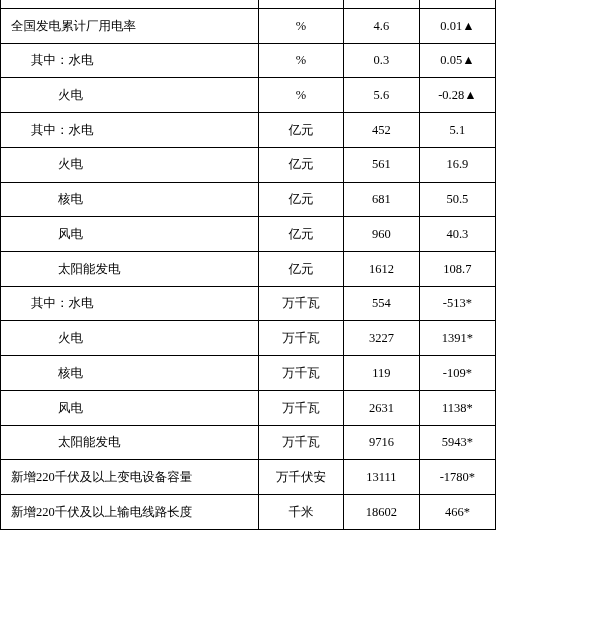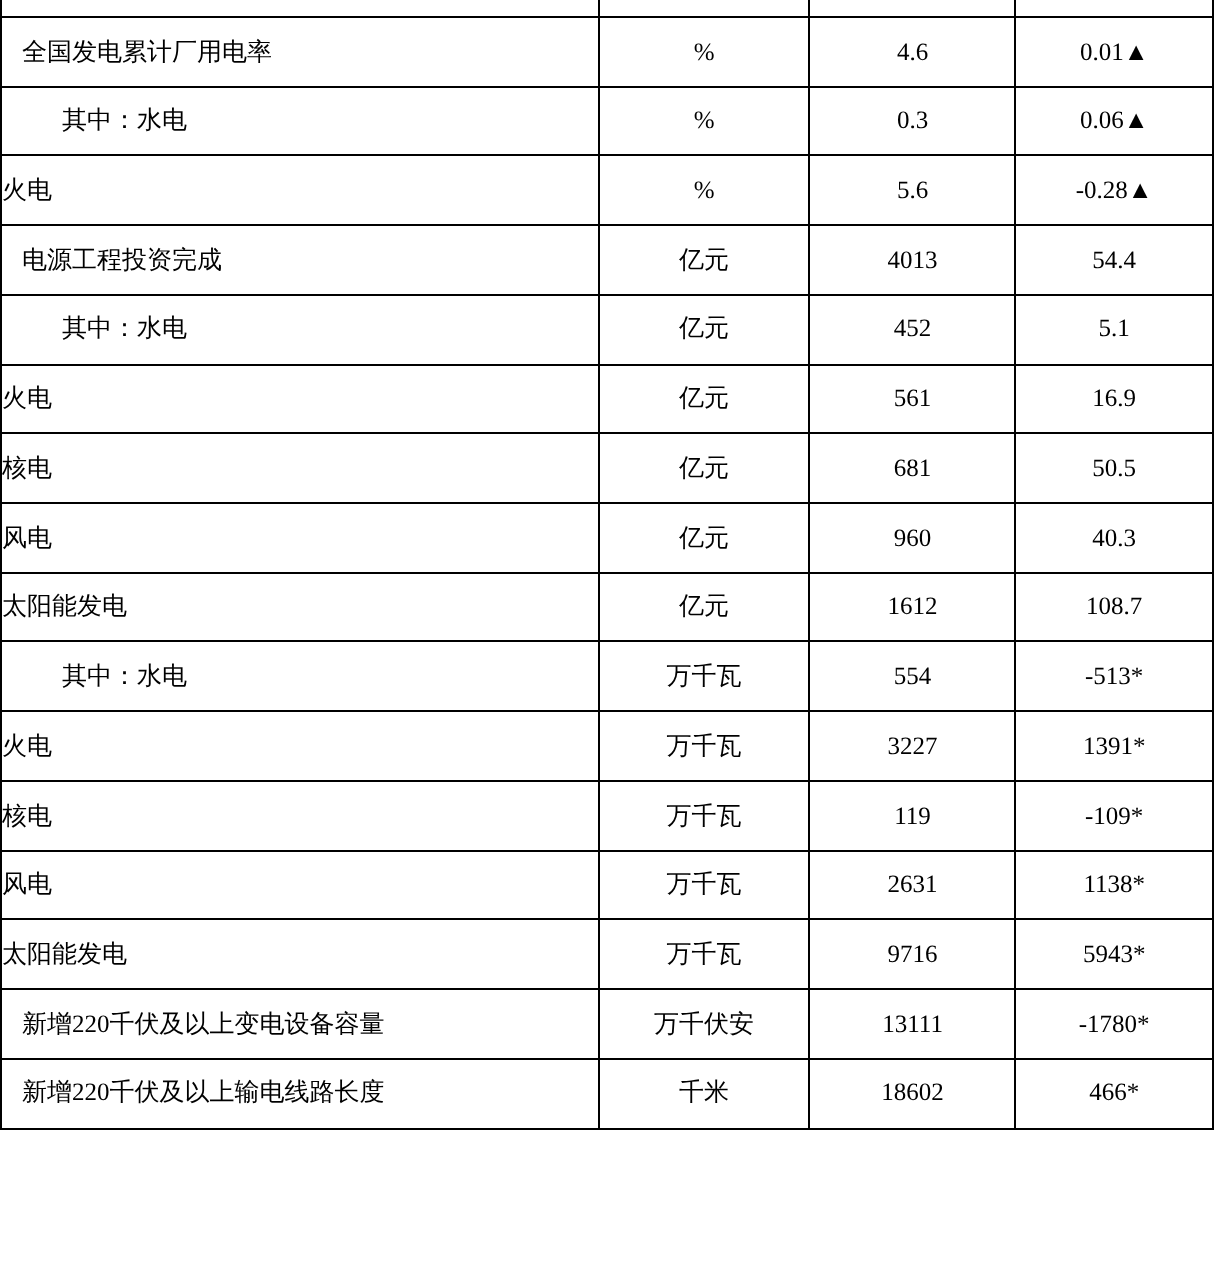--- a/index.html
+++ b/index.html
@@ -1,17 +1,17 @@
 <!DOCTYPE html>
 <html><head>
 <meta charset="utf-8">
 <style>
   html, body { margin: 0; padding: 0; background: #ffffff; }
   .screen {
-    width: 607px;
+    width: 496px;
     height: 633px;
     background: #ffffff;
     overflow: hidden;
     position: relative;
     font-family: "Liberation Serif", "DejaVu Serif", serif;
     color: #000000;
   }
   table.stat-table {
     border-collapse: collapse;
     table-layout: fixed;
@@ -25,21 +25,21 @@
     line-height: 1;
     color: #000000;
     overflow: hidden;
     white-space: nowrap;
   }
   tr.data-row { height: 34.72px; }
   tr.sliver-row { height: 35px; }
   td.c-label { text-align: left; }
   td.c-label.indent-0 { padding-left: 10px; }
   td.c-label.indent-1 { padding-left: 30px; margin-left: 28px; }
-  td.c-label.indent-2 { }
+  td.c-label.indent-2 { padding-left: 57px; }
   td.c-unit, td.c-value, td.c-change {
     text-align: center;
     font-size: 13px;
   }
 </style>
 </head>
 <body>
 
 <div class="screen">
   <table class="stat-table">
@@ -61,36 +61,30 @@
     <td class="c-label indent-0">全国发电累计厂用电率</td>
     <td class="c-unit">%</td>
     <td class="c-value">4.6</td>
     <td class="c-change">0.01▲</td>
   </tr>
 
   <tr class="data-row">
     <td class="c-label indent-1">其中：水电</td>
     <td class="c-unit">%</td>
     <td class="c-value">0.3</td>
-    <td class="c-change">0.06▲</td>
+    <td class="c-change">0.05▲</td>
   </tr>
 
   <tr class="data-row">
     <td class="c-label indent-2">火电</td>
     <td class="c-unit">%</td>
     <td class="c-value">5.6</td>
     <td class="c-change">-0.28▲</td>
   </tr>
 
-  <tr class="data-row">
-    <td class="c-label indent-0">电源工程投资完成</td>
-    <td class="c-unit">亿元</td>
-    <td class="c-value">4013</td>
-    <td class="c-change">54.4</td>
-  </tr>
 
   <tr class="data-row">
     <td class="c-label indent-1">其中：水电</td>
     <td class="c-unit">亿元</td>
     <td class="c-value">452</td>
     <td class="c-change">5.1</td>
   </tr>
 
   <tr class="data-row">
     <td class="c-label indent-2">火电</td>

